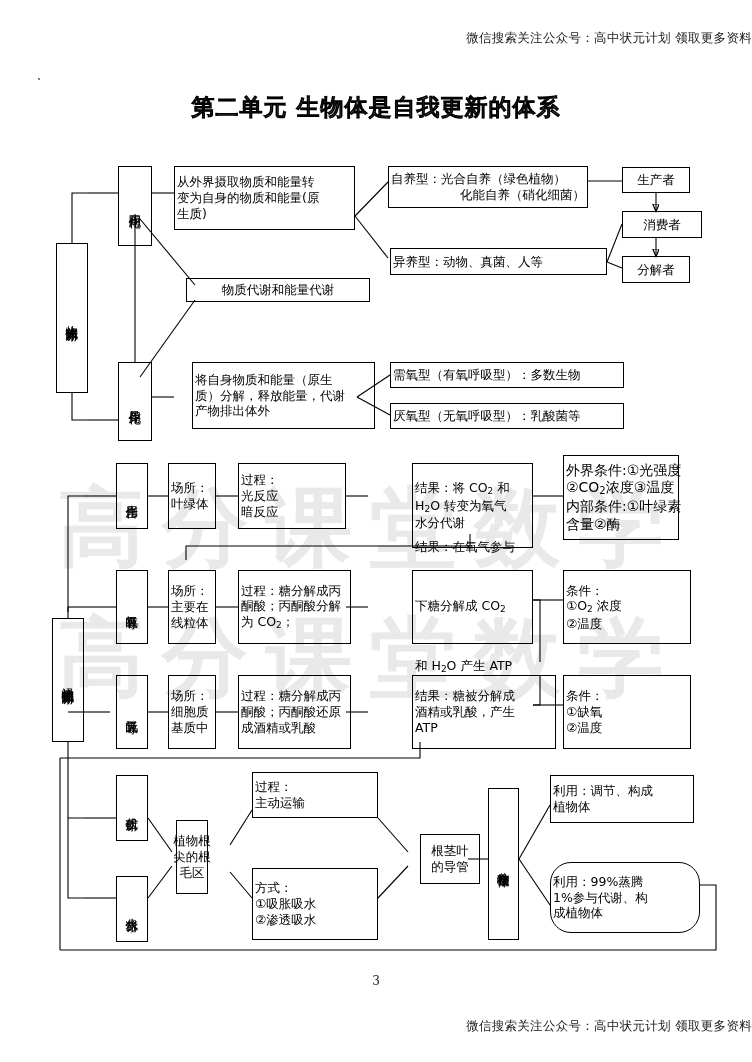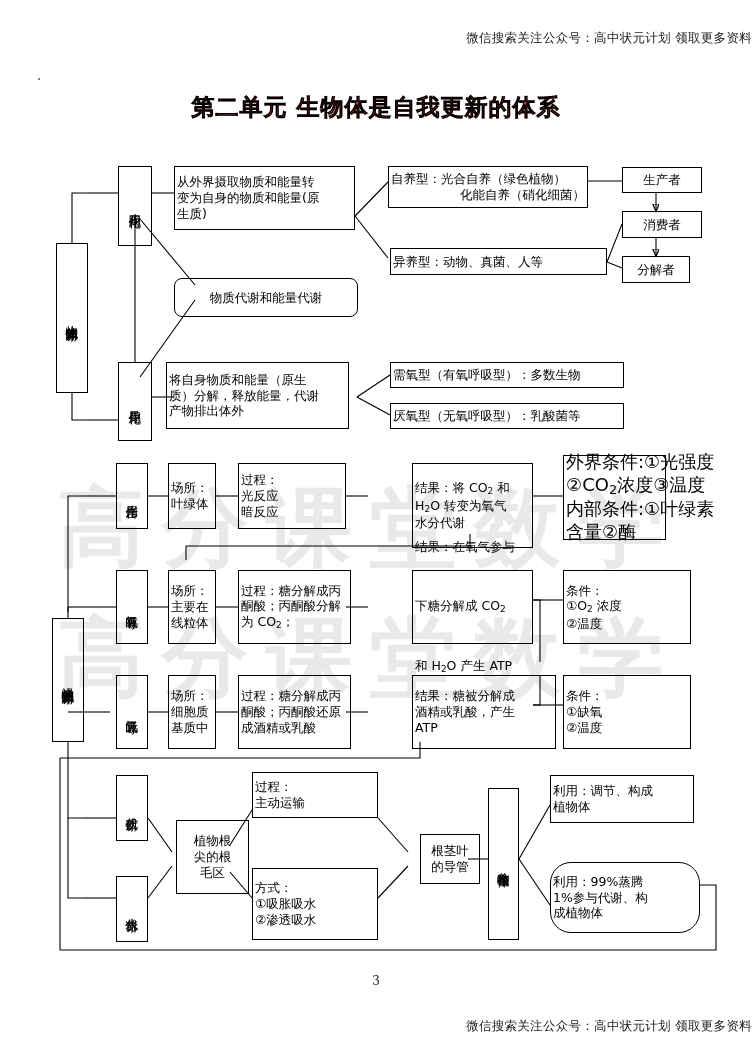--- a/index.html
+++ b/index.html
@@ -16,21 +16,21 @@
     font-size:12.5px;letter-spacing:.3px;color:#1a1a1a;
   }
   .page-num{
     position:absolute;left:0;width:752px;text-align:center;
     font-size:12px;font-family:"DejaVu Serif","Liberation Serif",serif;color:#222;
   }
   .doc-title{
     position:absolute;left:0;width:752px;text-align:center;
     font-size:23px;font-weight:bold;letter-spacing:1px;
     font-family:"DejaVu Serif","Liberation Serif",serif;
-    color:#ef4444;-webkit-text-stroke:.6px #000;
+    color:#737373;-webkit-text-stroke:.6px #000;
   }
   .stray-dot{position:absolute;width:2px;height:2px;background:#555;border-radius:50%;}
 
   
   .wm{
     position:absolute;white-space:nowrap;color:#e9e9e9;
     font-family:"DejaVu Serif","Liberation Serif",serif;
     font-weight:bold;user-select:none;z-index:0;
   }
 
@@ -184,39 +184,39 @@
 
   <div class="bx mid" style="left:388px;top:166px;width:200px;height:42px;">
     <span class="ln">自养型：光合自养（绿色植物）</span>
     <span class="ln" style="text-align:right;">化能自养（硝化细菌）</span>
   </div>
 
   <div class="bx mid" style="left:390px;top:248px;width:217px;height:27px;">
     <span class="ln">异养型：动物、真菌、人等</span>
   </div>
 
-  <div class="bx midc" style="left:622px;top:167px;width:80px;height:26px;">
+  <div class="bx midc" style="left:622px;top:167px;width:68px;height:26px;">
     <span class="ln">生产者</span>
   </div>
   <div class="bx midc" style="left:622px;top:211px;width:80px;height:27px;">
     <span class="ln">消费者</span>
   </div>
   <div class="bx midc" style="left:622px;top:256px;width:68px;height:27px;">
     <span class="ln">分解者</span>
   </div>
 
-  <div class="bx midc" style="left:174px;top:278px;width:184px;height:39px;border-radius:8px;">
+  <div class="bx midc" style="left:186px;top:278px;width:184px;height:24px;">
     <span class="ln">物质代谢和能量代谢</span>
   </div>
 
   <div class="bx vert" style="left:118px;top:362px;width:34px;height:79px;">
     <span class="vtxt">异化作用</span>
   </div>
 
-  <div class="bx mid" style="left:166px;top:362px;width:183px;height:67px;">
+  <div class="bx mid" style="left:192px;top:362px;width:183px;height:67px;">
     <span class="ln">将自身物质和能量（原生</span>
     <span class="ln">质）分解，释放能量，代谢</span>
     <span class="ln">产物排出体外</span>
   </div>
 
   <div class="bx mid" style="left:390px;top:362px;width:234px;height:26px;">
     <span class="ln">需氧型（有氧呼吸型）：多数生物</span>
   </div>
   <div class="bx mid" style="left:390px;top:403px;width:234px;height:26px;">
     <span class="ln">厌氧型（无氧呼吸型）：乳酸菌等</span>
@@ -236,21 +236,21 @@
   <div class="bx mid" style="left:238px;top:463px;width:108px;height:66px;">
     <span class="ln">过程：</span>
     <span class="ln">光反应</span>
     <span class="ln">暗反应</span>
   </div>
   <div class="bx mid" style="left:412px;top:463px;width:121px;height:85px;">
     <span class="ln">结果：将 CO<span class="sub">2</span> 和</span>
     <span class="ln">H<span class="sub">2</span>O 转变为氧气</span>
     <span class="ln">水分代谢</span>
   </div>
-  <div class="bx mid" style="left:563px;top:455px;width:103px;height:85px;font-size:18px;">
+  <div class="bx mid" style="left:563px;top:455px;width:116px;height:85px;font-size:14px;">
     <span class="ln">外界条件:①光强度</span>
     <span class="ln">②CO<span class="sub">2</span>浓度③温度</span>
     <span class="ln">内部条件:①叶绿素</span>
     <span class="ln">含量②酶</span>
   </div>
 
   <div class="bx vert" style="left:116px;top:570px;width:32px;height:74px;">
     <span class="vtxt">有氧呼吸</span>
   </div>
   <div class="bx mid" style="left:168px;top:570px;width:48px;height:74px;">
@@ -298,21 +298,21 @@
     <span class="ln">②温度</span>
   </div>
 
   <div class="bx vert" style="left:116px;top:775px;width:32px;height:66px;">
     <span class="vtxt">矿质代谢</span>
   </div>
   <div class="bx vert" style="left:116px;top:876px;width:32px;height:66px;">
     <span class="vtxt">水分代谢</span>
   </div>
 
-  <div class="bx midc" style="left:176px;top:820px;width:73px;height:74px;">
+  <div class="bx midc" style="left:176px;top:820px;width:32px;height:74px;">
     <span class="ln">植物根</span>
     <span class="ln">尖的根</span>
     <span class="ln">毛区</span>
   </div>
 
   <div class="bx mid" style="left:252px;top:772px;width:126px;height:46px;">
     <span class="ln">过程：</span>
     <span class="ln">主动运输</span>
   </div>
 

